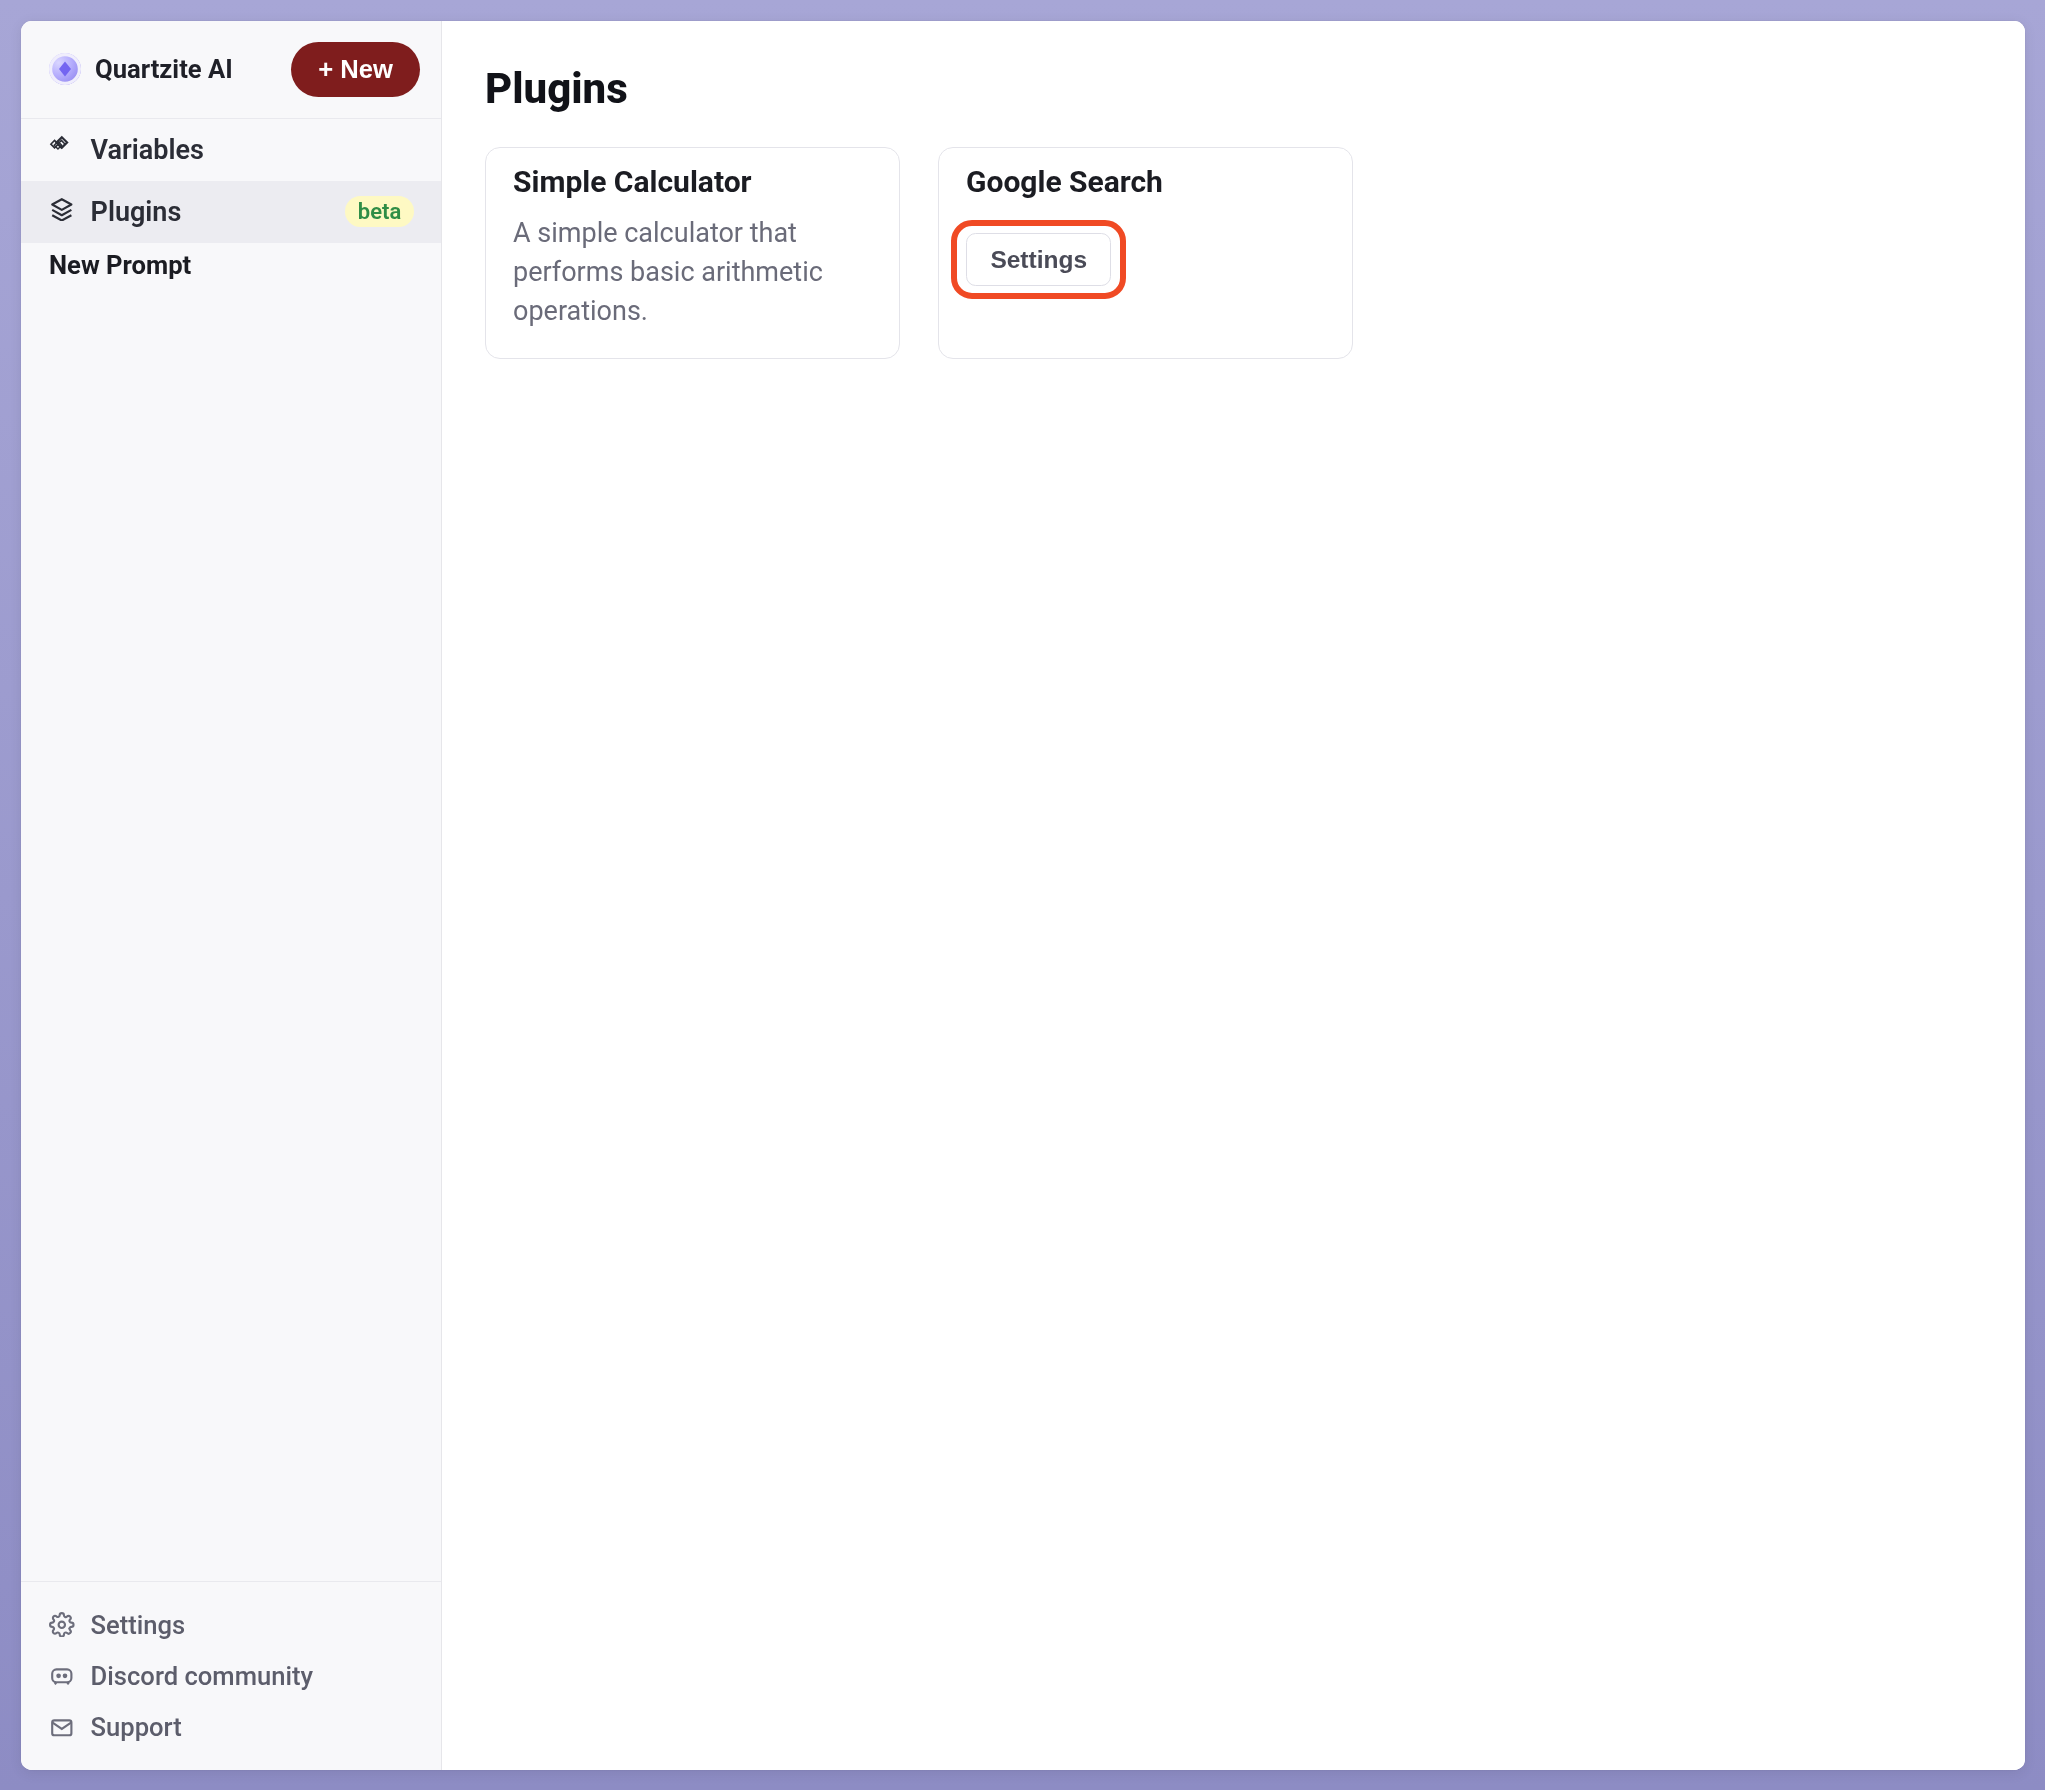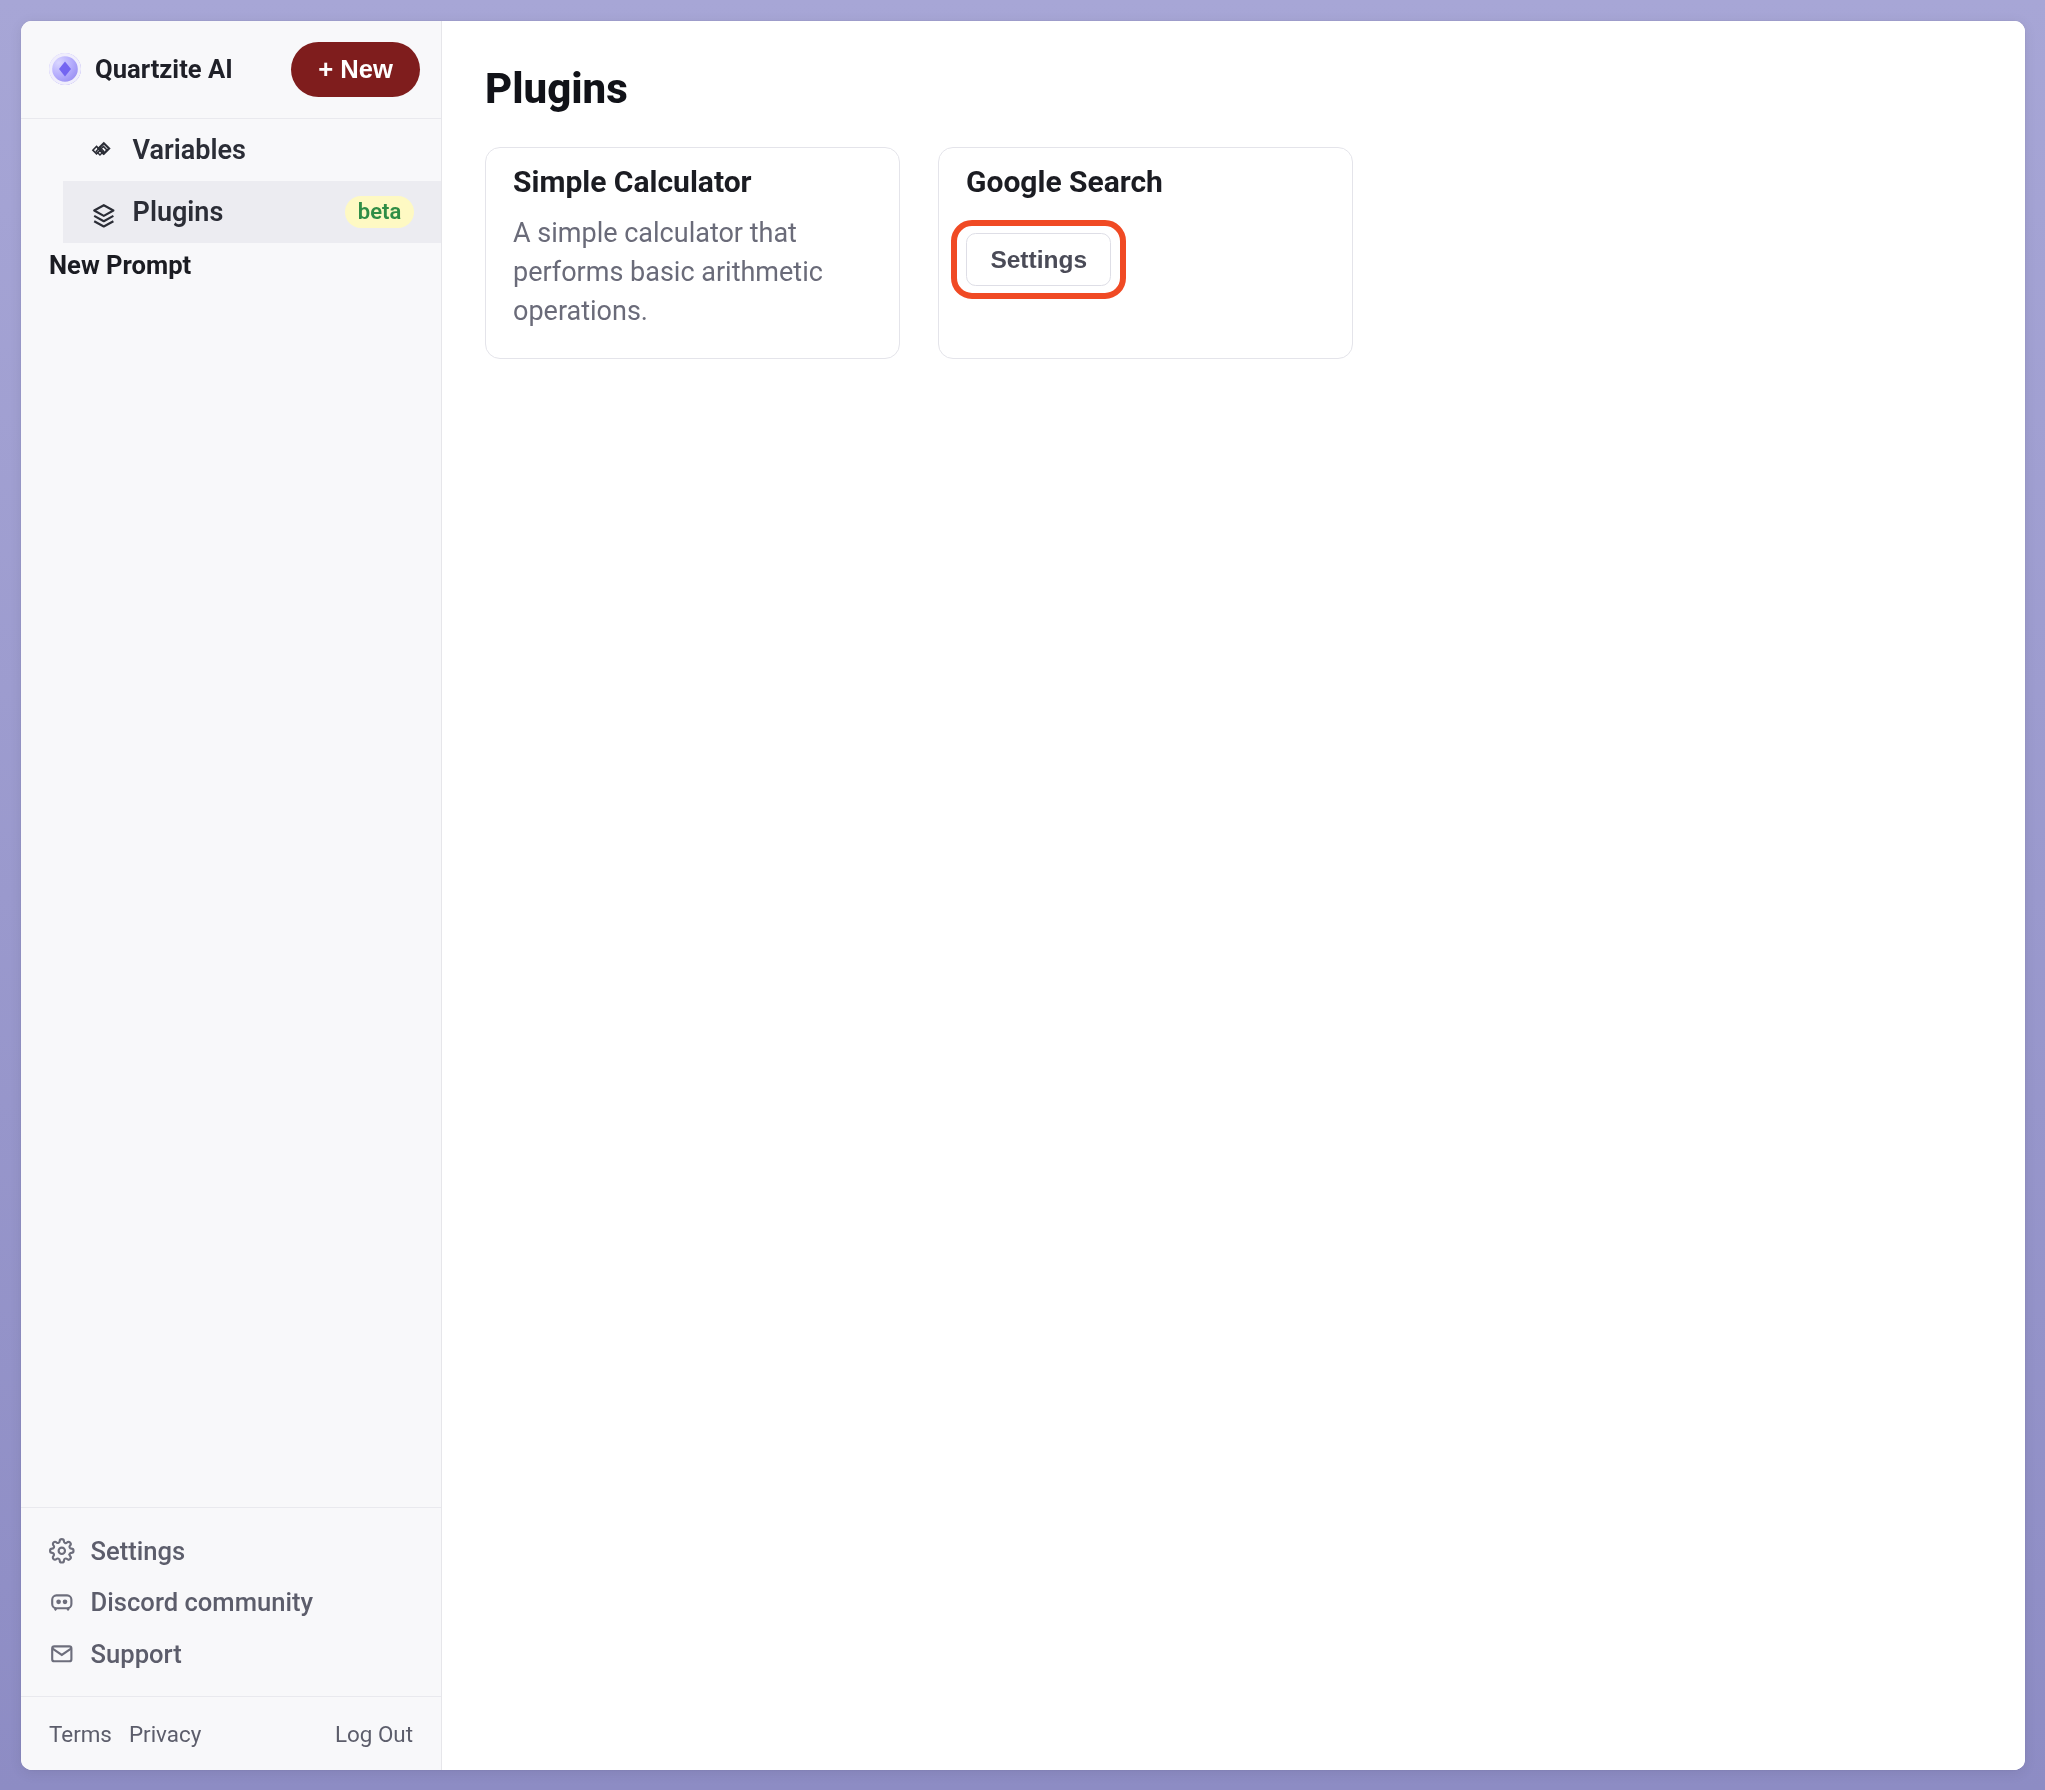--- a/index.html
+++ b/index.html
@@ -62,26 +62,25 @@
     border: none;
     border-radius: 32px;
     padding: 12.8px 27px;
     font-size: 25.6px;
     font-weight: 700;
     cursor: pointer;
   }
   .nav-list { padding-top: 0; }
   .nav-item {
     display: flex;
-    align-items: flex-end;
+    align-items: flex-start;
     padding: 15px 27px 15px 28px;
     gap: 16px;
     cursor: pointer;
     color: #2b2d36;
-    margin-left: 42px;
   }
   .nav-item.active { background: #ececf1; }
   .nav-item .label {
     font-size: 27px;
     font-weight: 600;
     color: #2b2d36;
     flex: 1;
   }
   .badge {
     background: #fef9c3;
@@ -275,26 +274,20 @@
         <span class="bottom-icon">
           <svg viewBox="0 0 24 24" width="25.6" height="25.6" fill="none" stroke="currentColor" stroke-width="2">
               <rect x="3" y="5" width="18" height="14" rx="2"></rect>
               <polyline points="3 7 12 13 21 7"></polyline>
             </svg>
         </span>
         <span class="label">Support</span>
       </div>
     </div>
 
-    <div class="sidebar-footer">
-      <a class="footer-link">Terms</a>
-      <a class="footer-link">Privacy</a>
-      <span class="footer-spacer"></span>
-      <a class="footer-link">Log Out</a>
-    </div>
 
   </aside>
 
   <main class="main">
     <h1 class="page-title">Plugins</h1>
 
     <div class="card-grid">
 
       <div class="card">
         <div class="card-title">Simple Calculator</div>

